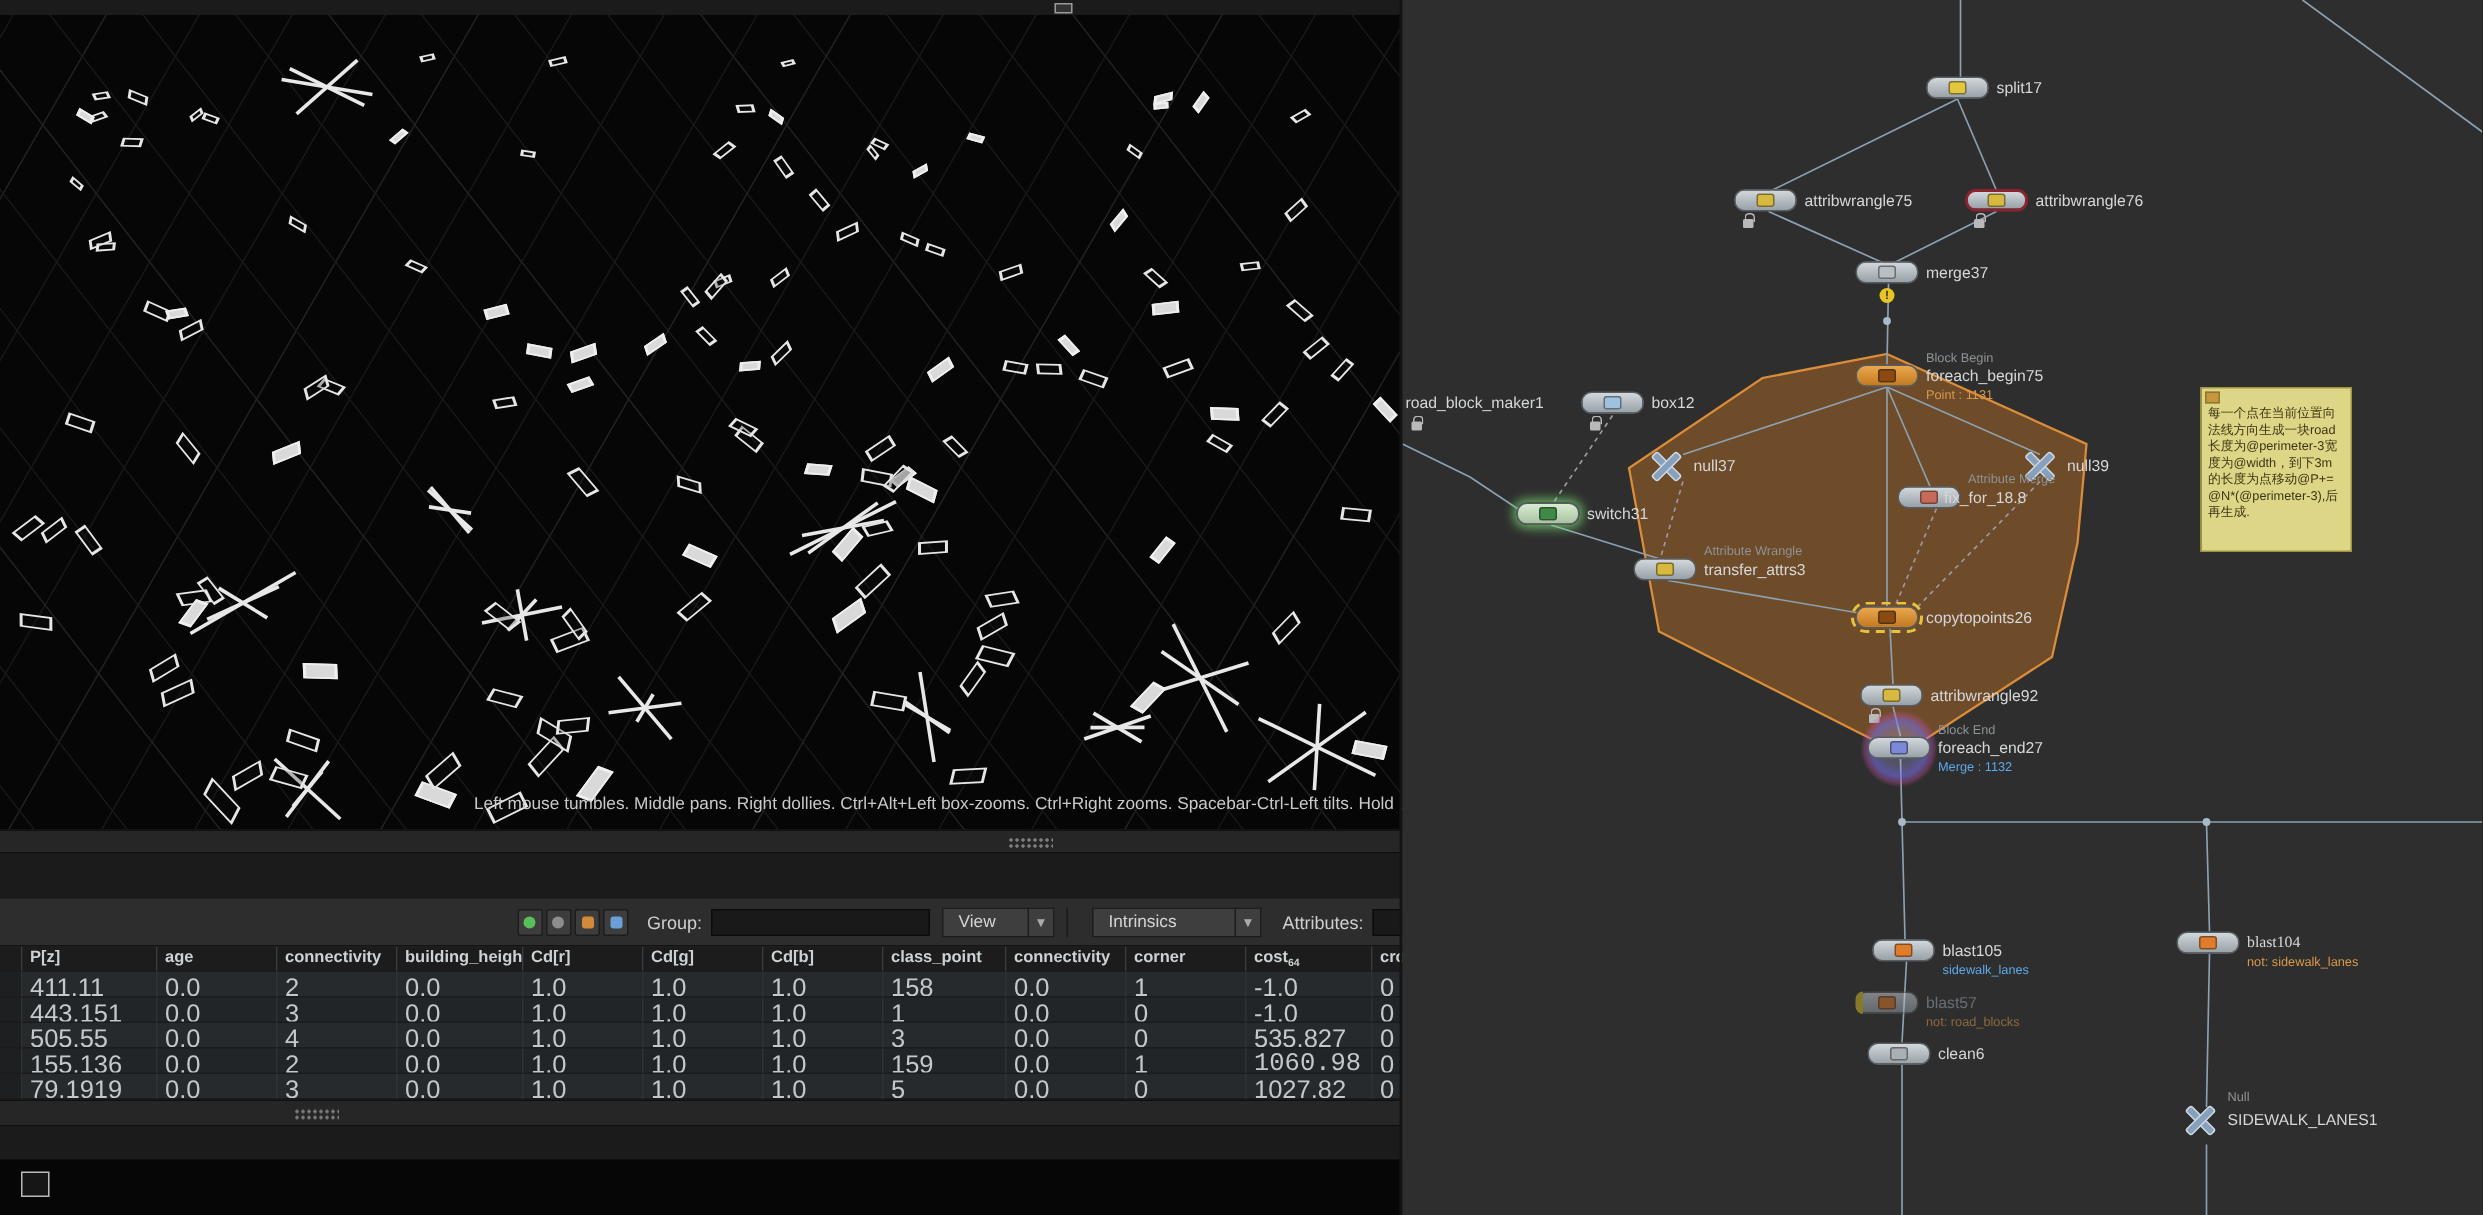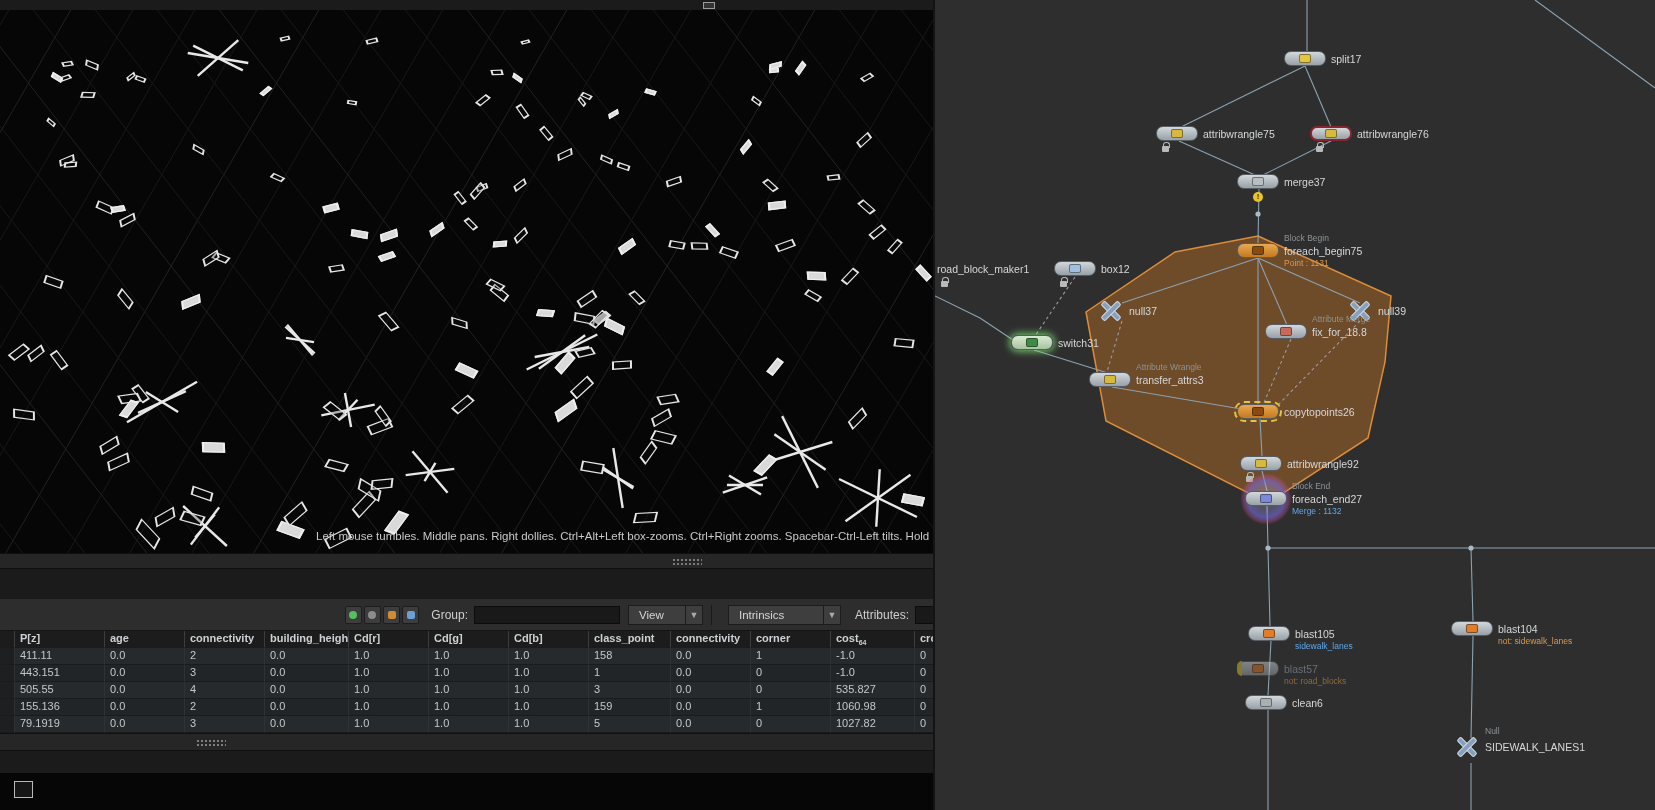--- a/index.html
+++ b/index.html
@@ -37,21 +37,21 @@
   .tb-input{height:18px;background:#191919;border:1px solid #0c0c0c;color:#ddd;font-size:11px;padding:0 4px}
   .dd{display:flex;margin-left:8px;height:20px}
   .dd .dd-face{background:#3e3e3e;border:1px solid #1c1c1c;color:#d5d5d5;font-size:11.5px;
     display:flex;align-items:center;padding:0 10px;min-width:58px}
   .dd .dd-arrow{width:17px;background:#3e3e3e;border:1px solid #1c1c1c;border-left:none;color:#aaa;
     display:flex;align-items:center;justify-content:center;font-size:9px}
   .tb-sep{width:1px;height:20px;background:#1a1a1a;margin:0 8px}
 
   
   .sheet{position:absolute;left:0;top:631px;width:935px;height:102px;overflow:hidden;background:#1f1f1f}
-  .srow{display:flex;height:17px;font-size:11px;color:#c3c8ca}
+  .srow{display:flex;height:17px;font-size:17px;color:#c3c8ca}
   .srow.head{height:17px;background:#1c1c1c;color:#cicfd1;color:#ccd1d3;font-weight:bold;font-size:11px}
   .scell{flex:none;padding:1px 0 0 5px;border-right:1px solid #2e3234;border-bottom:1px solid #191b1c;
     white-space:nowrap;overflow:hidden}
   .srow.head .scell{border-right:1px solid #3a3e40;background:#1c1c1c}
   .srow:nth-child(odd){background:#272a2c}
   .srow:nth-child(even){background:#222527}
   .gut{background:#1d1f20}
   sub{font-size:7px}
 
   .timeline{position:absolute;left:0;top:751px;width:935px;height:22px;background:#1d2424;color:#93a5a3;font-size:10px;overflow:hidden}
@@ -426,21 +426,21 @@
             <div class="scell" style="width: 90px;">155.136</div>
             <div class="scell" style="width: 80px;">0.0</div>
             <div class="scell" style="width: 80px;">2</div>
             <div class="scell" style="width: 84px;">0.0</div>
             <div class="scell" style="width: 80px;">1.0</div>
             <div class="scell" style="width: 80px;">1.0</div>
             <div class="scell" style="width: 80px;">1.0</div>
             <div class="scell" style="width: 82px;">159</div>
             <div class="scell" style="width: 80px;">0.0</div>
             <div class="scell" style="width: 80px;">1</div>
-            <div class="scell" style="width: 84px;">1060.98</div>
+            <div class="scell" style="width: 84px; font-family: Liberation Mono, monospace;">1060.98</div>
             <div class="scell" style="width: 40px;">0</div>
           </div>
           <div class="srow">
             <div class="scell gut" style="width: 15px;"></div>
             <div class="scell" style="width: 90px;">79.1919</div>
             <div class="scell" style="width: 80px;">0.0</div>
             <div class="scell" style="width: 80px;">3</div>
             <div class="scell" style="width: 84px;">0.0</div>
             <div class="scell" style="width: 80px;">1.0</div>
             <div class="scell" style="width: 80px;">1.0</div>
@@ -565,21 +565,21 @@
         <div class="node-wrap" style="left: 76px; top: 335px;">
           <div class="chip switch">
             <div class="ic" style="background: rgb(63, 138, 70);"></div>
           </div>
           <div class="nlabel" style="left: 47px; top: 2px;">switch31</div>
         </div>
         <div class="node-wrap" style="left: 330px; top: 324px;">
           <div class="chip">
             <div class="ic" style="background: rgb(200, 106, 90);"></div>
           </div>
-          <div class="nlabel" style="left: 47px; top: 2px;">fix_for_18.8</div>
+          <div class="nlabel" style="left: 31px; top: 2px;">fix_for_18.8</div>
           <div class="nsub" style="left: 47px; top: -10px;">Attribute Merge</div>
         </div>
         <div class="node-wrap" style="left: 154px; top: 372px;">
           <div class="chip">
             <div class="ic" style="background: rgb(215, 185, 63);"></div>
           </div>
           <div class="nlabel" style="left: 47px; top: 2px;">transfer_attrs3</div>
           <div class="nsub" style="left: 47px; top: -10px;">Attribute Wrangle</div>
         </div>
         <div class="node-wrap" style="left: 302px; top: 404px;">
@@ -608,21 +608,21 @@
           <div class="chip">
             <div class="ic" style="background: rgb(224, 124, 42);"></div>
           </div>
           <div class="nlabel" style="left: 47px; top: 2px;">blast105</div>
           <div class="ninfo" style="left: 47px; top: 15px; color: rgb(95, 168, 232);">sidewalk_lanes</div>
         </div>
         <div class="node-wrap" style="left: 516px; top: 621px;">
           <div class="chip">
             <div class="ic" style="background: rgb(224, 124, 42);"></div>
           </div>
-          <div class="nlabel" style="left: 47px; top: 2px;">blast104</div>
+          <div class="nlabel" style="left: 47px; top: 2px; font-family: Liberation Serif, serif;">blast104</div>
           <div class="ninfo" style="left: 47px; top: 15px; color: rgb(216, 154, 74);">not: sidewalk_lanes</div>
         </div>
         <div class="node-wrap" style="left: 302px; top: 661px;">
           <div class="chip dim">
             <div class="byp"></div>
             <div class="ic" style="background: rgb(224, 124, 42);"></div>
           </div>
           <div class="nlabel" style="left: 47px; top: 2px; color: rgb(138, 154, 168); opacity: 0.6;">blast57</div>
           <div class="ninfo" style="left: 47px; top: 15px; color: rgb(216, 154, 74); opacity: 0.55;">not: road_blocks</div>
         </div>
@@ -634,15 +634,18 @@
         </div>
         <div class="node-wrap" style="left: 521px; top: 736px;">
           <div class="xicon">
             <i></i>
             <i></i>
           </div>
           <div class="nlabel" style="left: 29px; top: 5px;">SIDEWALK_LANES1</div>
           <div class="nsub" style="left: 29px; top: -10px;">Null</div>
         </div>
       </div>
+    <div class="note">
+      <span class="note-text">每一个点在当前位置向法线方向生成一块road长度为@perimeter-3宽度为@width，到下3m的长度为点移动@P+=@N*(@perimeter-3),后再生成.</span>
+    </div>
   </div>
 
 </div>
 
 </body></html>

